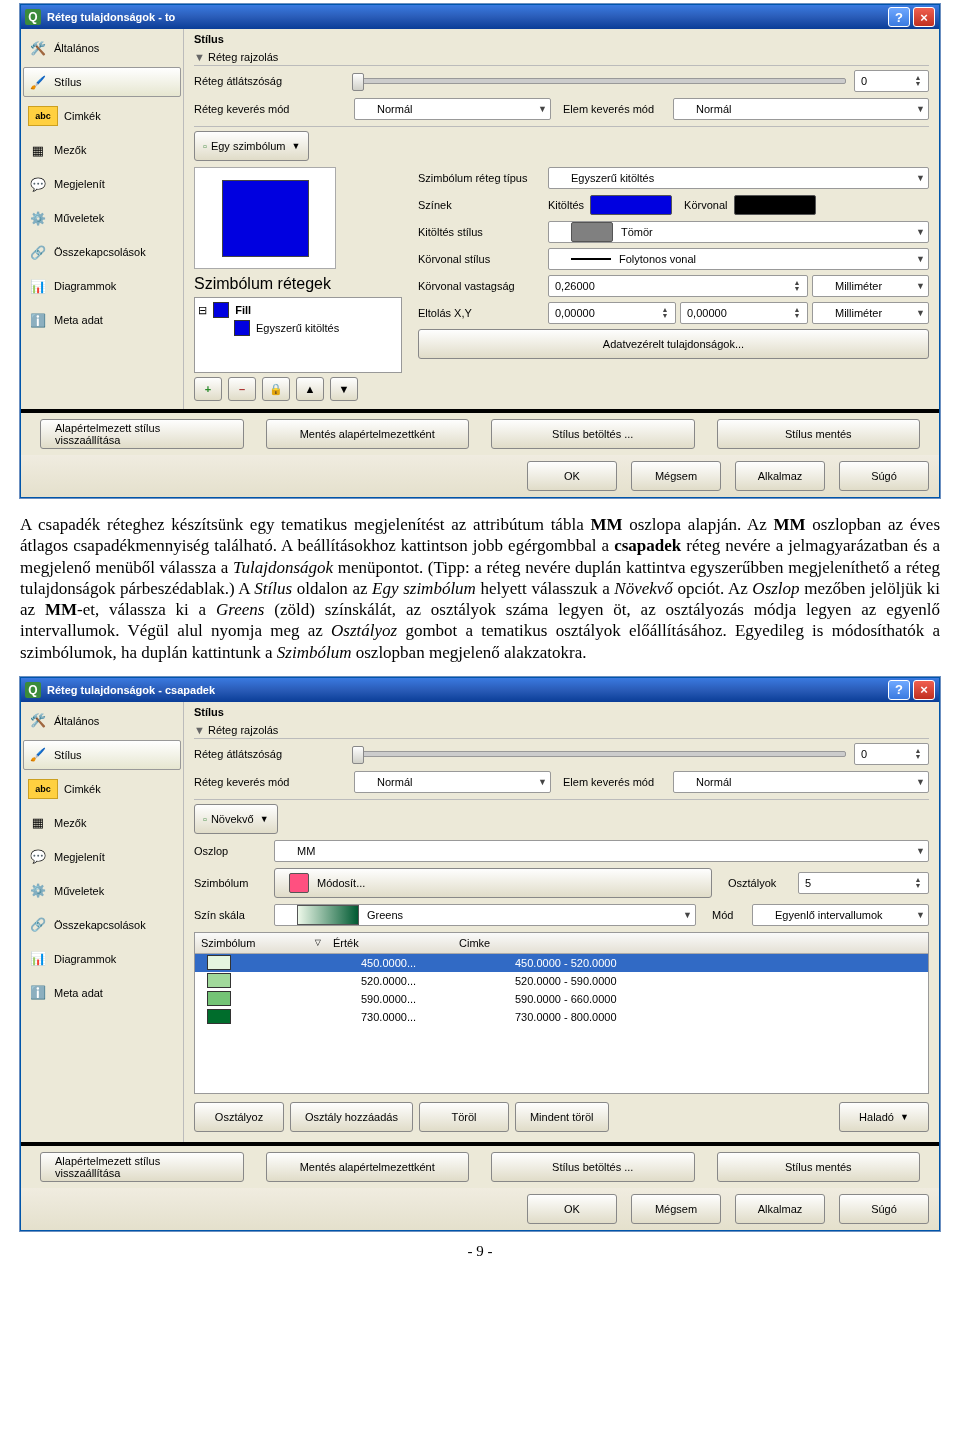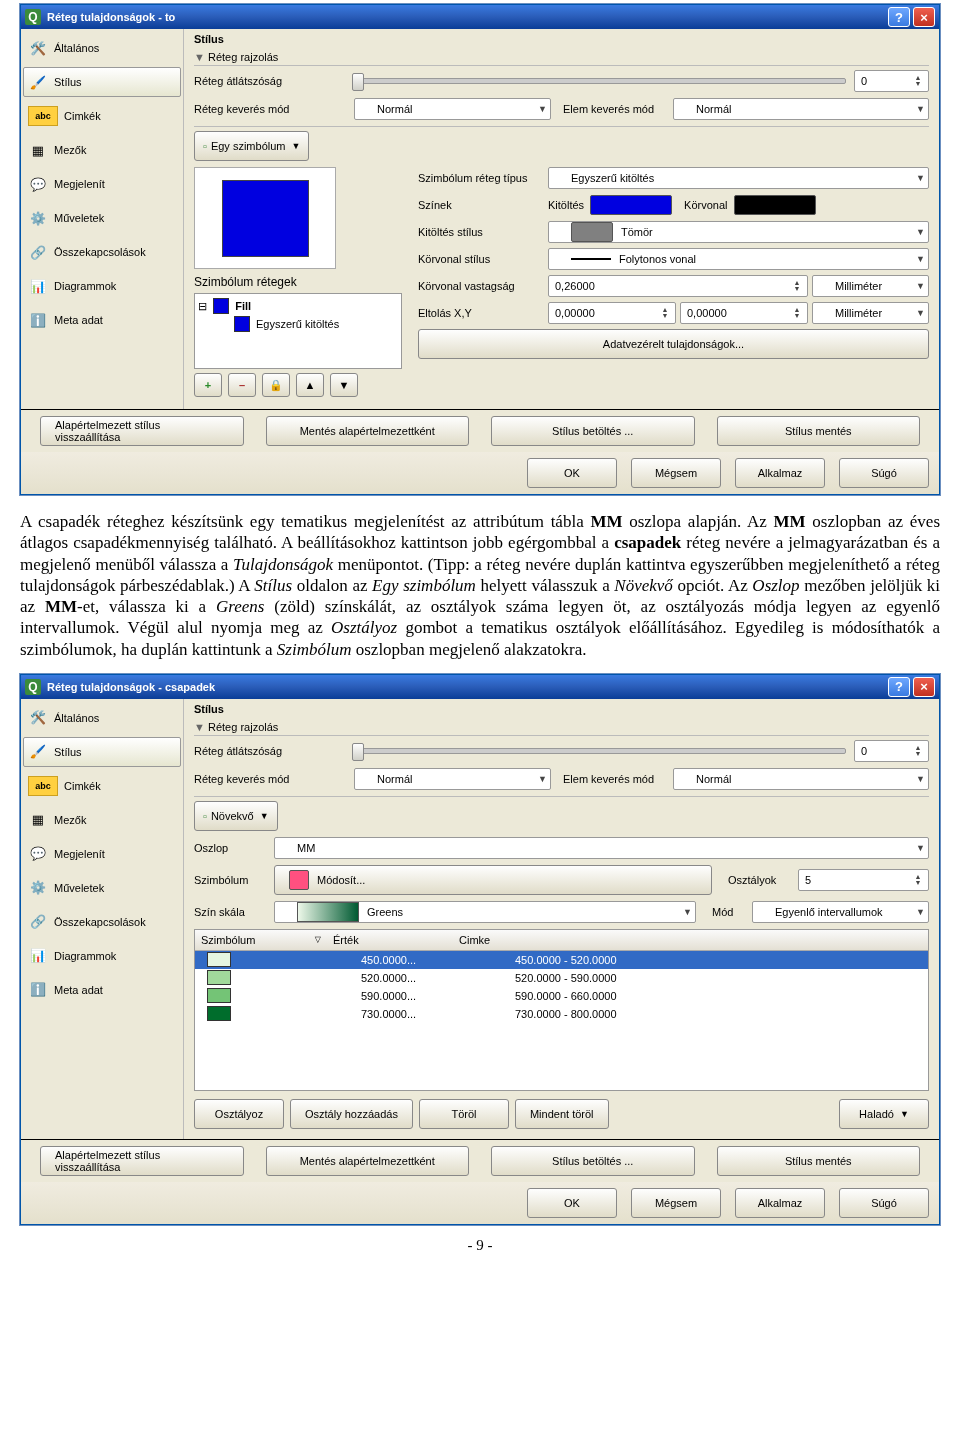--- a/index.html
+++ b/index.html
@@ -176,21 +176,21 @@
     height: 68px;
     padding: 3px;
     margin-top: 4px;
   }
   .tree-line { display: flex; align-items: center; height: 18px; }
   .sq { width: 14px; height: 14px; display: inline-block; border: 1px solid #333; margin: 0 6px; }
   .bottom-btn-row {
     display: flex;
     gap: 22px;
     padding: 6px 19px;
-    border-top: 1px solid #000000;
+    border-top: 4px solid #000000;
     background: #ece9d8;
   }
   .bottom-btn-row .btn { flex: 1; min-width: 0; }
   .dlg-footer {
     display: flex; justify-content: flex-end;
     gap: 14px;
     padding: 6px 10px;
     background: linear-gradient(#f0ece0,#e4e0cc);
   }
   .text-block {
@@ -320,21 +320,21 @@
             <span>Egy szimbólum</span>
             <span class="arr" style="margin-left:6px;font-size:9px;">▼</span>
           </div>
         </div>
 
         <div style="display:flex;">
           <div>
             <div class="symbol-box">
                 <div class="swatch-blue"></div>
               </div>
-            <div style="margin-top:6px;font-size:12px;">Szimbólum rétegek</div>
+            <div style="margin-top:6px;font-size:16px;">Szimbólum rétegek</div>
             <div class="layers-box" style="width:200px;">
               <div class="tree-line">
                   <span>⊟</span>
                   <span class="sq" style="background:#0000e0;"></span>
                   <b>Fill</b>
                 </div>
               <div class="tree-line" style="padding-left:30px;">
                   <span class="sq" style="background:#0000e0;"></span>
                   <span>Egyszerű kitöltés</span>
                 </div>

